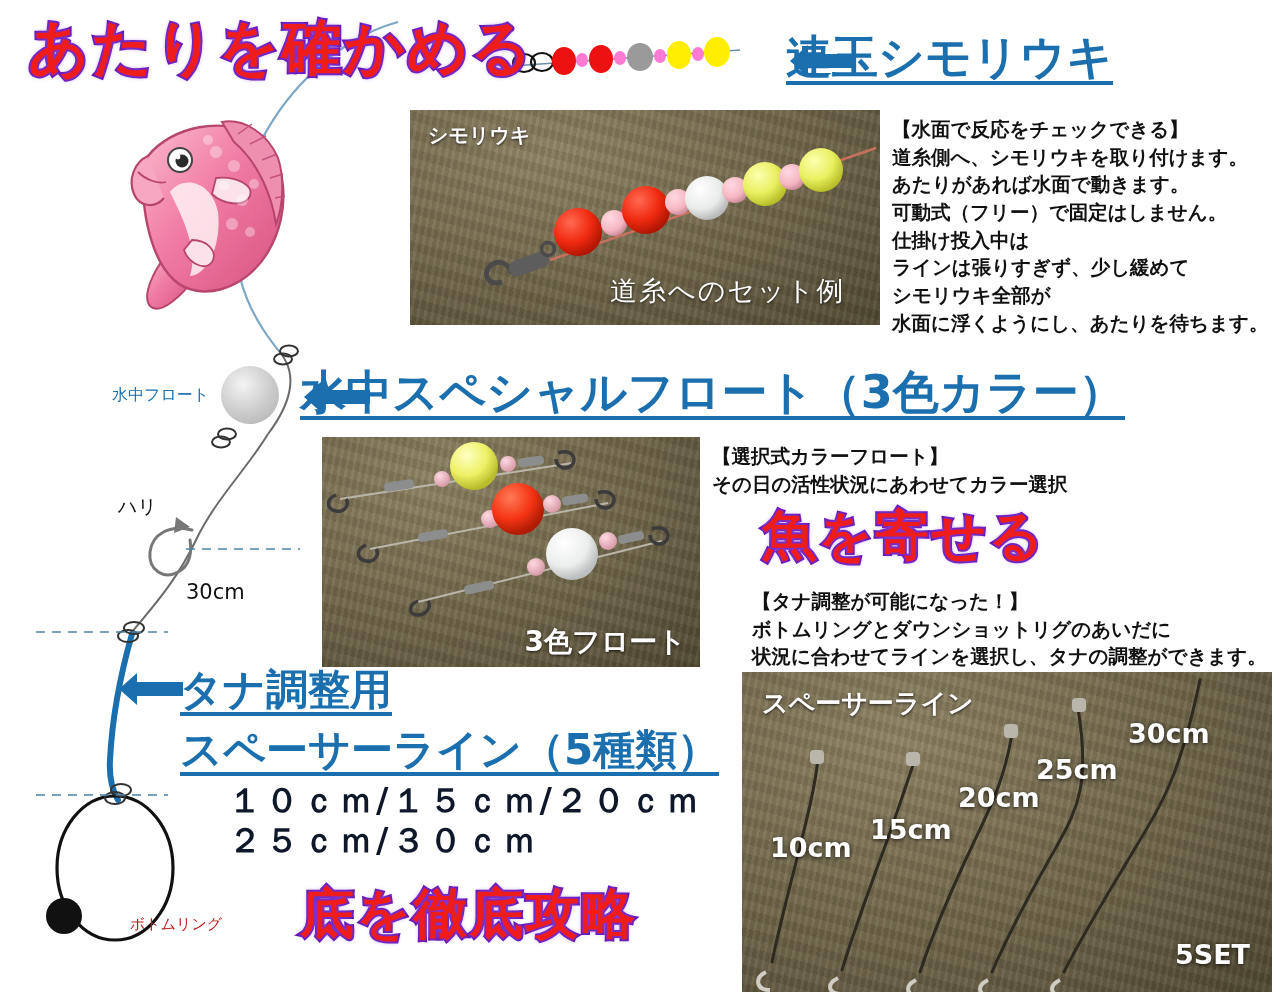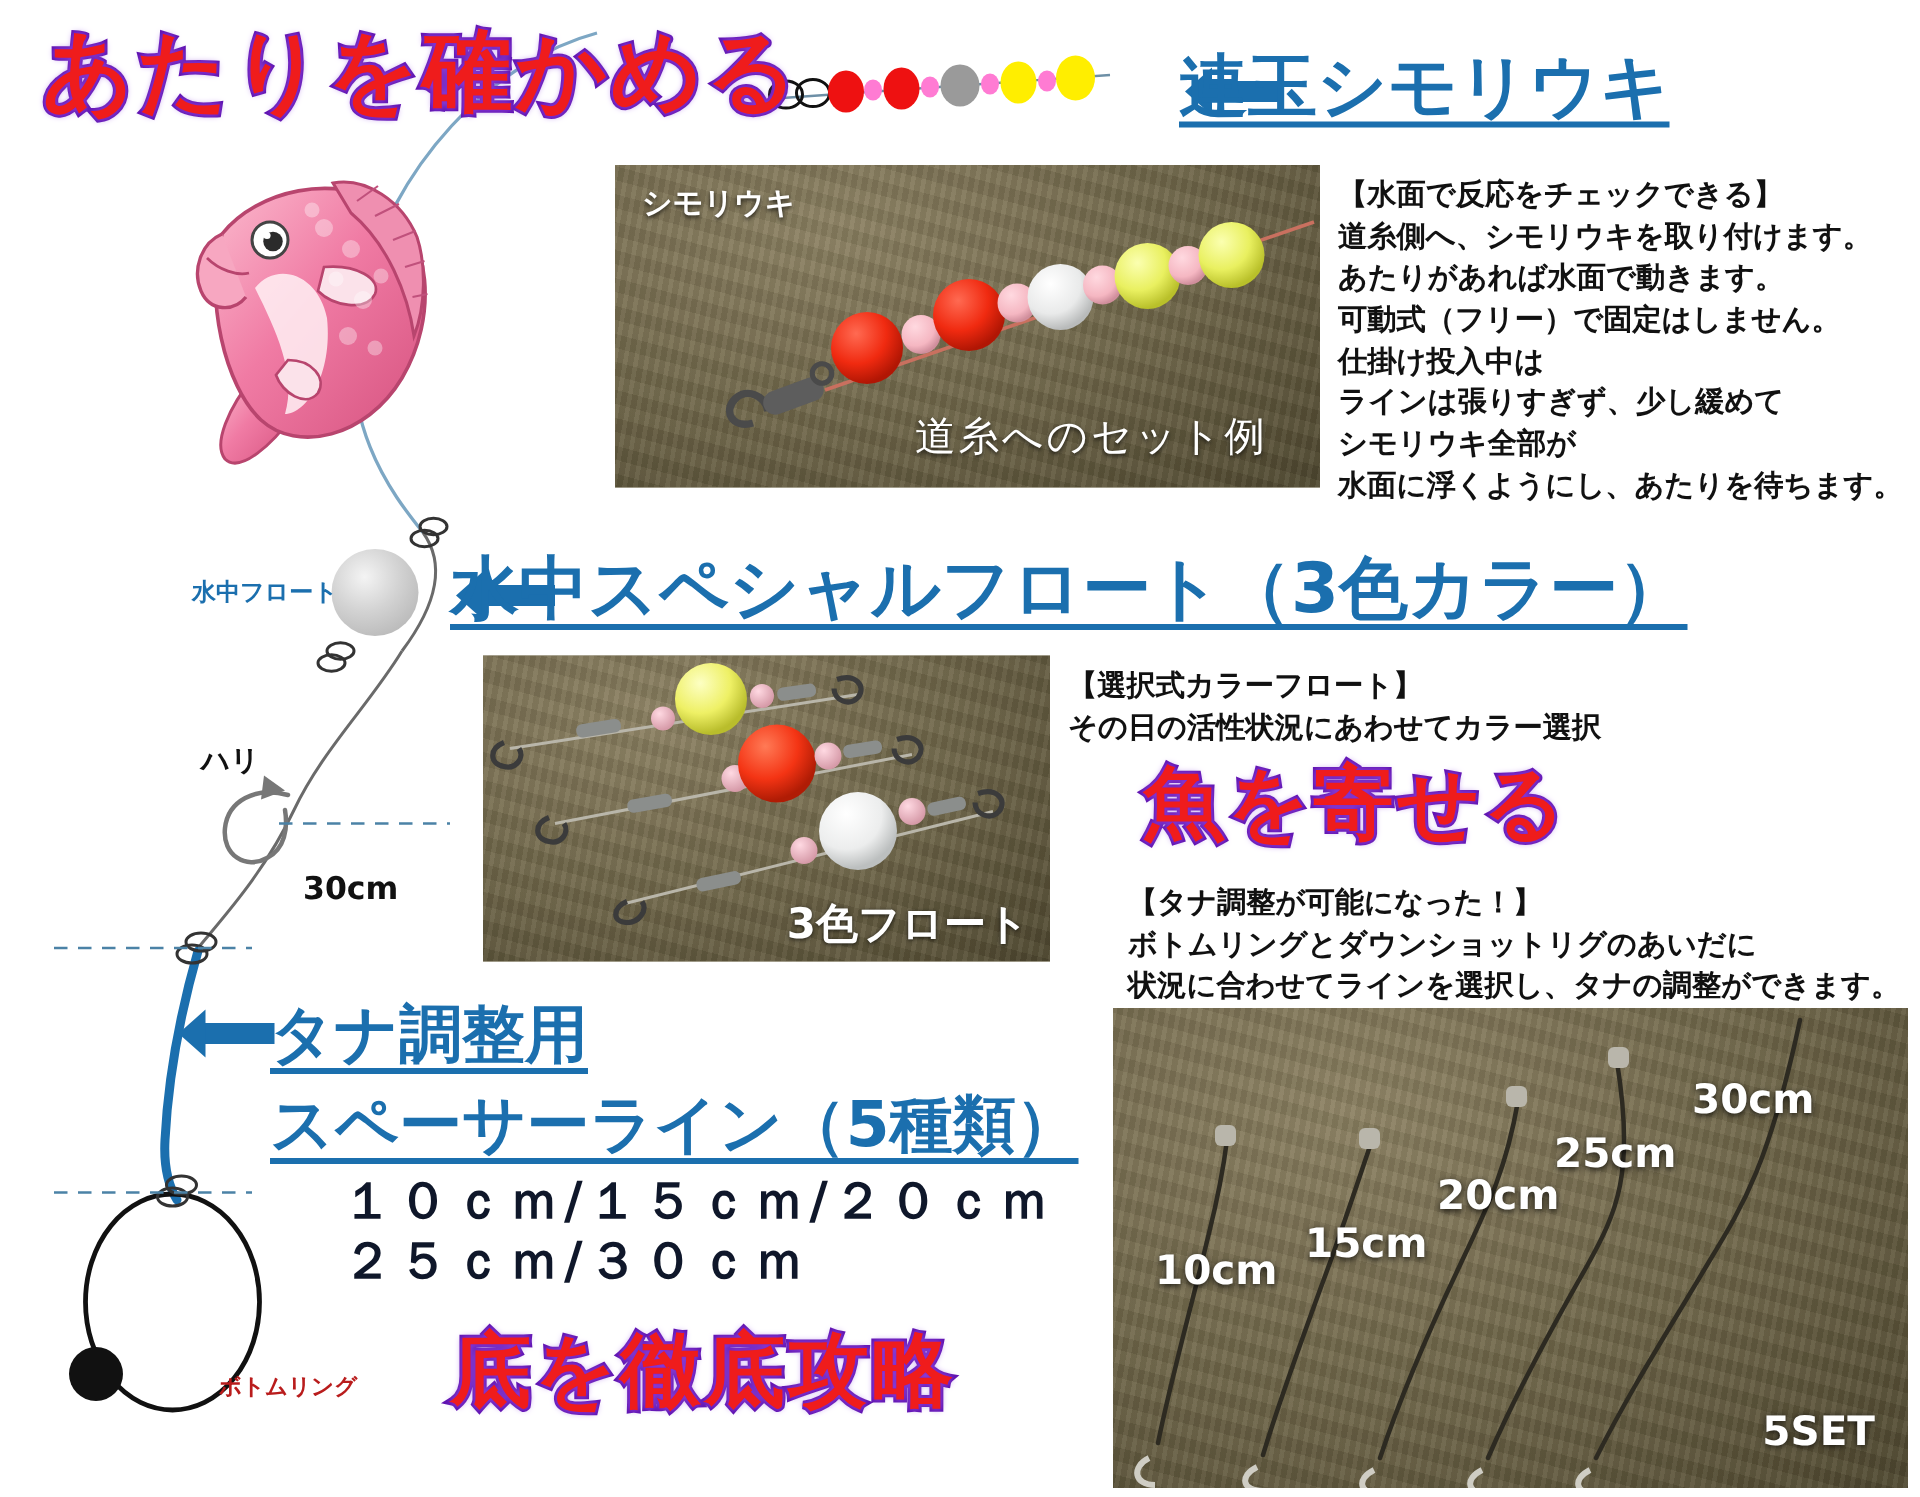--- a/index.html
+++ b/index.html
@@ -55,29 +55,29 @@
      background:
        repeating-linear-gradient(100deg, rgba(255,255,255,.045) 0 3px, rgba(0,0,0,.05) 3px 7px),
        repeating-linear-gradient(15deg, rgba(0,0,0,.05) 0 9px, rgba(255,255,255,.03) 9px 18px),
        radial-gradient(ellipse at 30% 20%, #8c8162 0%, #6e6548 55%, #4e472f 100%);
   }
 
   
   #photo-simori{left:410px;top:110px;width:470px;height:215px;}
 
   
-  #photo-float{left:322px;top:437px;width:378px;height:204px;text-align:center;}
+  #photo-float{left:322px;top:437px;width:378px;height:230px;text-align:center;}
   
   #photo-spacer{left:742px;top:672px;width:530px;height:320px;}
   .sp-label{position:absolute;color:#fff;font-weight:bold;
             text-shadow:0 1px 4px rgba(0,0,0,.8);white-space:nowrap;}
 
   
   .diag{position:absolute;left:0;top:0;width:480px;height:998px;pointer-events:none;}
-  .dlabel{position:absolute;white-space:nowrap;font-weight:bold;margin-left:16px;}
+  .dlabel{position:absolute;white-space:nowrap;font-weight:normal;}
   #lb-suichu{left:112px;top:385px;font-size:16px;color:#1b6fae;letter-spacing:0px;}
   #lb-hari{left:118px;top:494px;font-size:19px;color:#111;}
   #lb-30{left:186px;top:580px;font-size:21px;color:#111;}
   #lb-bottom{left:130px;top:915px;font-size:15px;color:#b91c1c;}
 
   
   #topbeads{position:absolute;left:512px;top:36px;width:230px;height:46px;}
 </style>
 </head>
 <body>
@@ -347,20 +347,21 @@
         <path d="M 246 308 C 234 314 236 324 250 324"></path>
         <path d="M 318 308 C 306 314 308 324 322 324"></path>
       </g>
       <g fill="#b9b6ab">
         <rect x="68" y="78" width="14" height="14" rx="4"></rect>
         <rect x="164" y="80" width="14" height="14" rx="4"></rect>
         <rect x="262" y="52" width="14" height="14" rx="4"></rect>
         <rect x="330" y="26" width="14" height="14" rx="4"></rect>
       </g>
     </svg>
+    <div class="cap" style="left:20px;top:14px;font-size:26px;">スペーサーライン</div>
     <div class="sp-label" style="left:28px;top:160px;font-size:27px;">10cm</div>
     <div class="sp-label" style="left:128px;top:142px;font-size:27px;">15cm</div>
     <div class="sp-label" style="left:216px;top:110px;font-size:27px;">20cm</div>
     <div class="sp-label" style="left:294px;top:82px;font-size:27px;">25cm</div>
     <div class="sp-label" style="left:386px;top:46px;font-size:27px;">30cm</div>
     <div class="sp-label" style="right:22px;bottom:22px;font-size:27px;">5SET</div>
   </div>
 
 </div>
 

